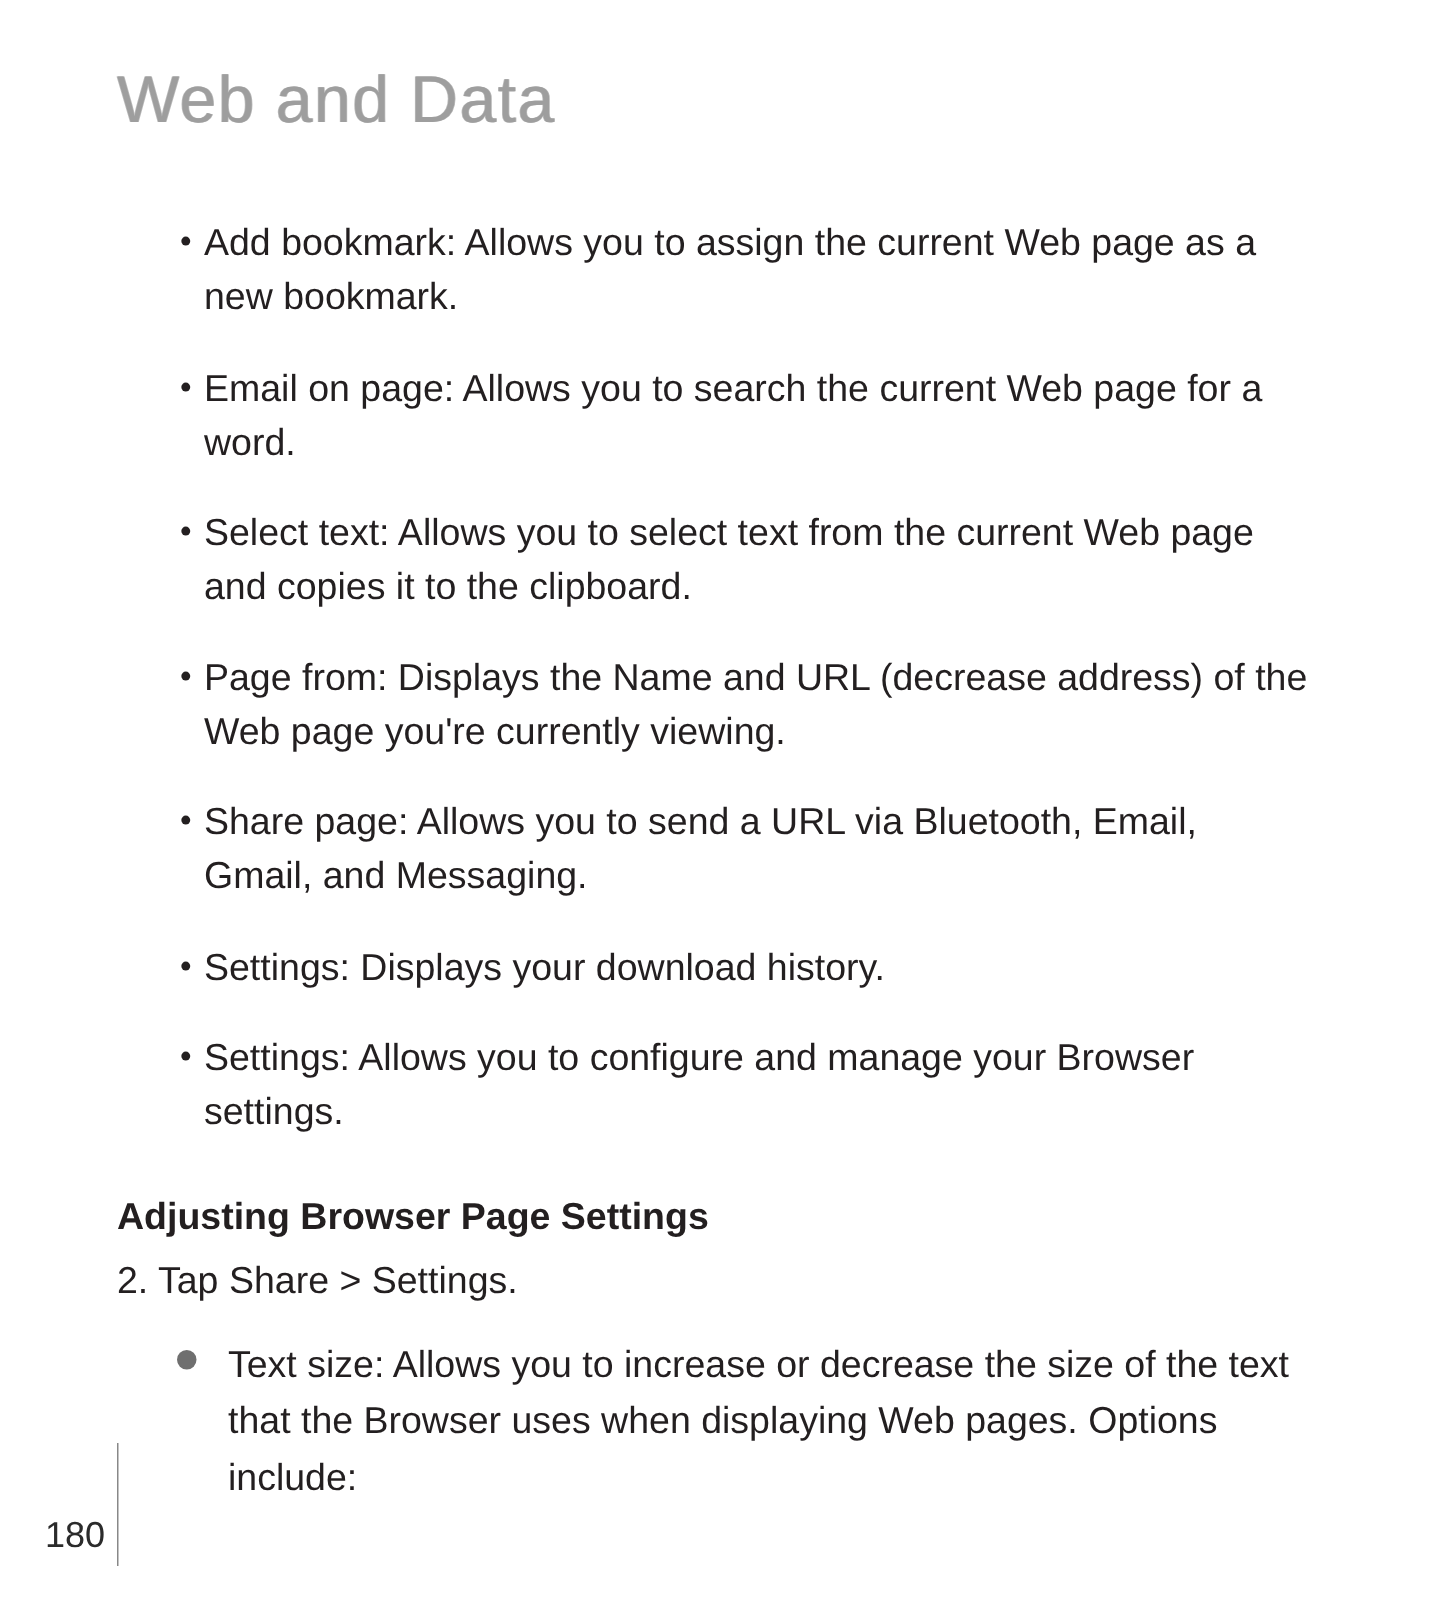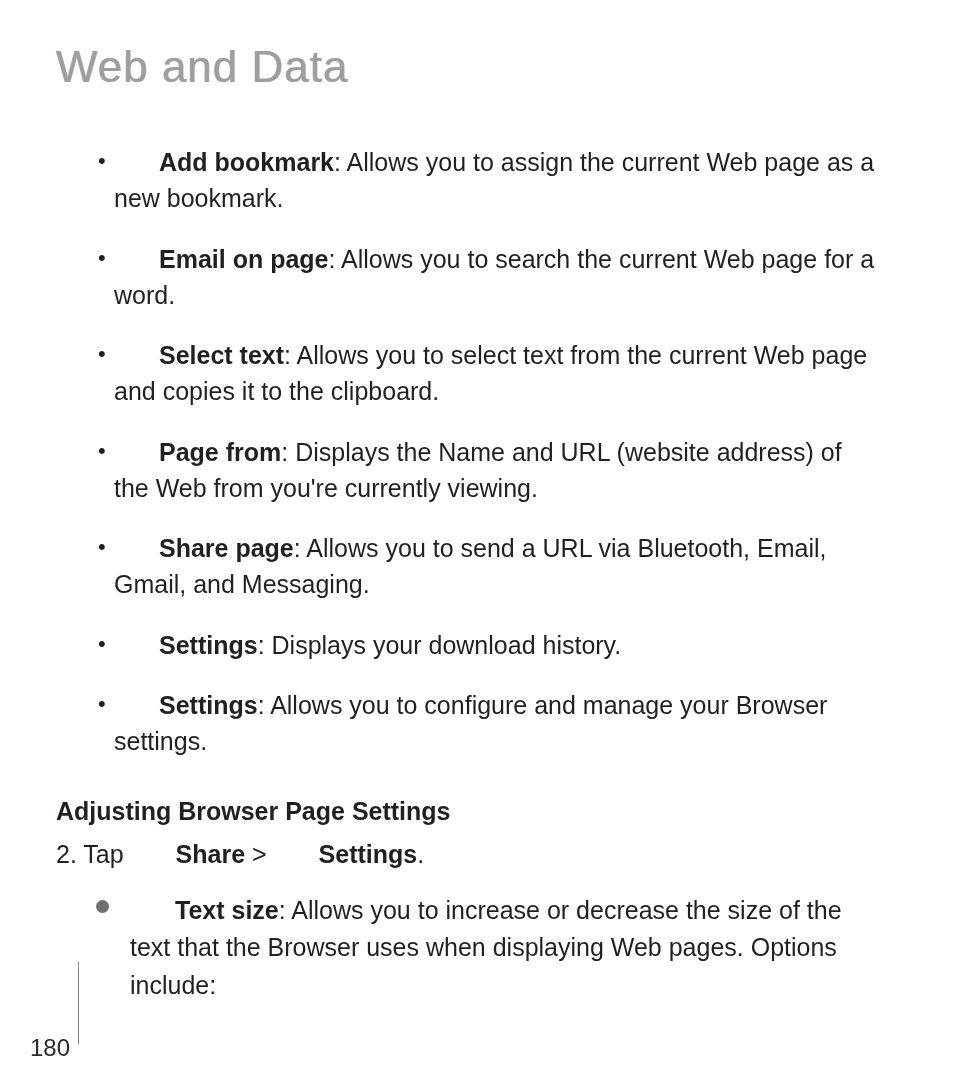--- a/index.html
+++ b/index.html
@@ -10,21 +10,21 @@
     background: #ffffff;
     color: #231f20;
     font-family: "Optima", "Candara", "Segoe UI", "Helvetica Neue", Arial, sans-serif;
     font-stretch: semi-condensed;
   }
   .page {
     position: relative;
     width: 954px;
     height: 1074px;
     box-sizing: border-box;
-    padding: 42px 78px 0 56px;
+    padding: 42px 78px 0 78px;
   }
   .title {
     font-size: 44px;
     letter-spacing: 1px;
     color: #9e9e9e;
     text-shadow: 0.5px 0 #bdbdbd, -0.5px 0 #bdbdbd;
     margin: 0 0 52px 0;
     font-weight: 400;
   }
   .bullets {
@@ -37,21 +37,21 @@
     padding-left: 16px;
     margin-bottom: 24px;
   }
   .bullet .dot {
     position: absolute;
     left: 0;
     top: 6px;
     font-size: 22px;
     line-height: 1;
   }
-  .b { font-weight: 700; margin-left: 45px; }
+  .b { font-weight: 400; }
   .section-heading {
     font-size: 25px;
     font-weight: 700;
     margin: 38px 0 10px 0;
   }
   .steps {
     font-size: 25px;
     line-height: 1.5;
   }
   .step {
@@ -113,21 +113,21 @@
     position: absolute;
     left: 78px;
     bottom: 30px;
     width: 0;
     height: 82px;
     border-left: 1px solid #888;
   }
   .page-number {
     position: absolute;
     left: 30px;
-    bottom: 12px;
+    bottom: 36px;
     font-size: 24px;
     color: #2b2b2b;
   }
 </style>
 </head>
 <body>
 
 <div class="page">
 
   <h1 class="title">Web and Data</h1>
@@ -144,21 +144,21 @@
       <span class="b">Email on page</span><span>: Allows you to search the current Web page for a word.</span>
     </div>
 
     <div class="bullet">
       <span class="dot">•</span>
       <span class="b">Select text</span><span>: Allows you to select text from the current Web page and copies it to the clipboard.</span>
     </div>
 
     <div class="bullet">
       <span class="dot">•</span>
-      <span class="b">Page from</span><span>: Displays the Name and URL (website address) of the Web from you're currently viewing.</span>
+      <span class="b">Page from</span><span>: Displays the Name and URL (decrease address) of the Web page you're currently viewing.</span>
     </div>
 
     <div class="bullet">
       <span class="dot">•</span>
       <span class="b">Share page</span><span>: Allows you to send a URL via Bluetooth, Email, Gmail, and Messaging.</span>
     </div>
 
     <div class="bullet">
       <span class="dot">•</span>
       <span class="b">Settings</span><span>: Displays your download history.</span>

